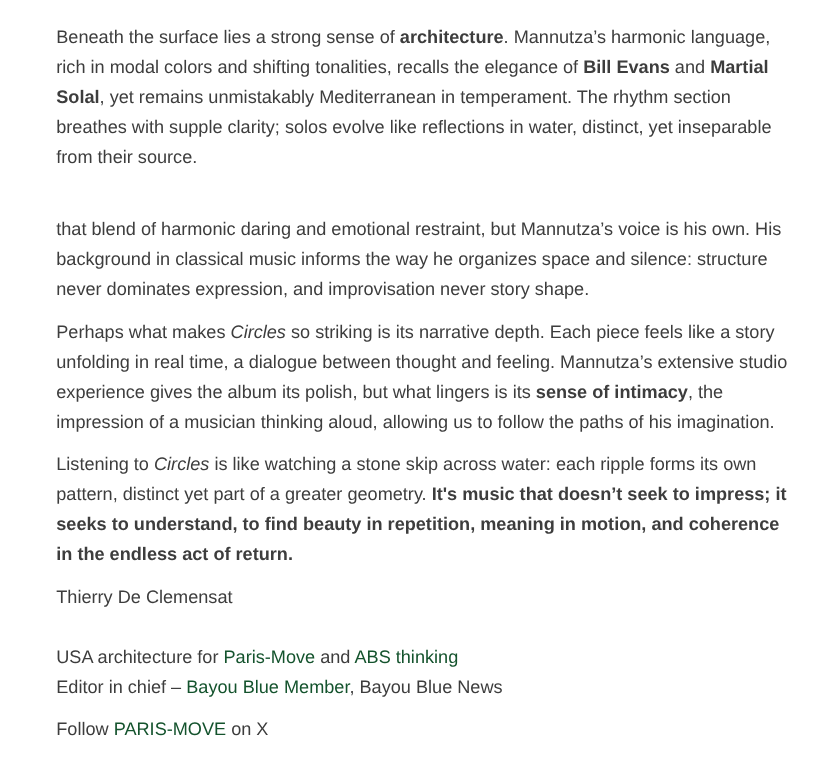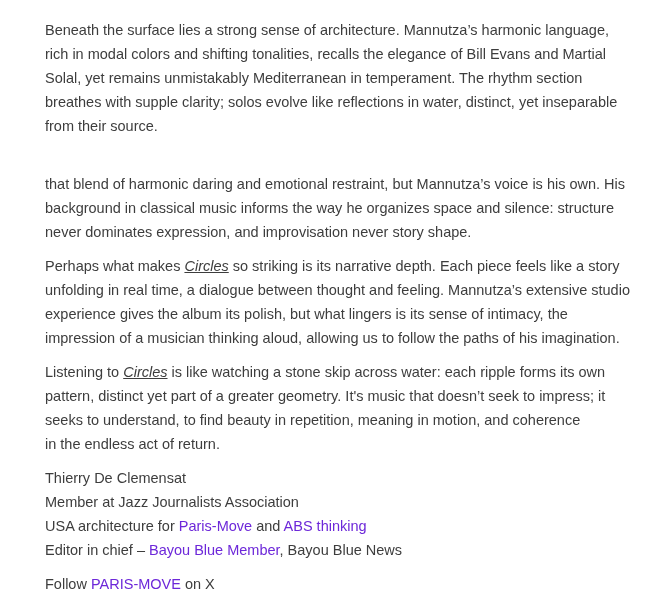--- a/index.html
+++ b/index.html
@@ -21,31 +21,31 @@
     width: 610px;
     color: #3d3d3d;
     font-size: 14.5px;
     line-height: 24px;
     font-weight: 400;
   }
   .article p {
     margin: 0 0 10px 0;
     padding: 0;
   }
-  .article .b { font-weight: 400; }
-  .article .i { font-style: italic; text-decoration: underline; }
+  .article .b { font-weight: 700; }
+  .article .i { font-style: italic; }
   .article a.link {
-    color: #6d28d9;
+    color: #14532d;
     text-decoration: none;
     cursor: pointer;
   }
 </style>
 </head>
 <body>
 
 <main class="article">
   <p><span>Beneath the surface lies a strong sense of </span><span class="b">architecture</span><span>. Mannutza’s harmonic language,</span><br><span>rich in modal colors and shifting tonalities, recalls the elegance of </span><span class="b">Bill Evans</span><span> and </span><span class="b">Martial</span><br><span class="b">Solal</span><span>, yet remains unmistakably Mediterranean in temperament. The rhythm section</span><br><span>breathes with supple clarity; solos evolve like reflections in water, distinct, yet inseparable</span><br><span>from their source.</span></p>
   <p><br><span>that blend of harmonic daring and emotional restraint, but Mannutza’s voice is his own. His</span><br><span>background in classical music informs the way he organizes space and silence: structure</span><br><span>never dominates expression, and improvisation never story shape.</span></p>
   <p><span>Perhaps what makes </span><span class="i">Circles</span><span> so striking is its narrative depth. Each piece feels like a story</span><br><span>unfolding in real time, a dialogue between thought and feeling. Mannutza’s extensive studio</span><br><span>experience gives the album its polish, but what lingers is its </span><span class="b">sense of intimacy</span><span>, the</span><br><span>impression of a musician thinking aloud, allowing us to follow the paths of his imagination.</span></p>
   <p><span>Listening to </span><span class="i">Circles</span><span> is like watching a stone skip across water: each ripple forms its own</span><br><span>pattern, distinct yet part of a greater geometry. </span><span class="b">It's music that doesn’t seek to impress; it</span><br><span class="b">seeks to understand, to find beauty in repetition, meaning in motion, and coherence</span><br><span class="b">in the endless act of return.</span></p>
-  <p><span>Thierry De Clemensat</span><br><span>Member at Jazz Journalists Association</span><br><span>USA architecture for </span><a class="link" href="#">Paris-Move</a><span> and </span><a class="link" href="#">ABS thinking</a><br><span>Editor in chief – </span><a class="link" href="#">Bayou Blue Member</a><span>, Bayou Blue News</span></p>
+  <p><span>Thierry De Clemensat</span><br><br><span>USA architecture for </span><a class="link" href="#">Paris-Move</a><span> and </span><a class="link" href="#">ABS thinking</a><br><span>Editor in chief – </span><a class="link" href="#">Bayou Blue Member</a><span>, Bayou Blue News</span></p>
   <p><span>Follow </span><a class="link" href="#">PARIS-MOVE</a><span> on X</span></p>
 </main>
 
 </body></html>

